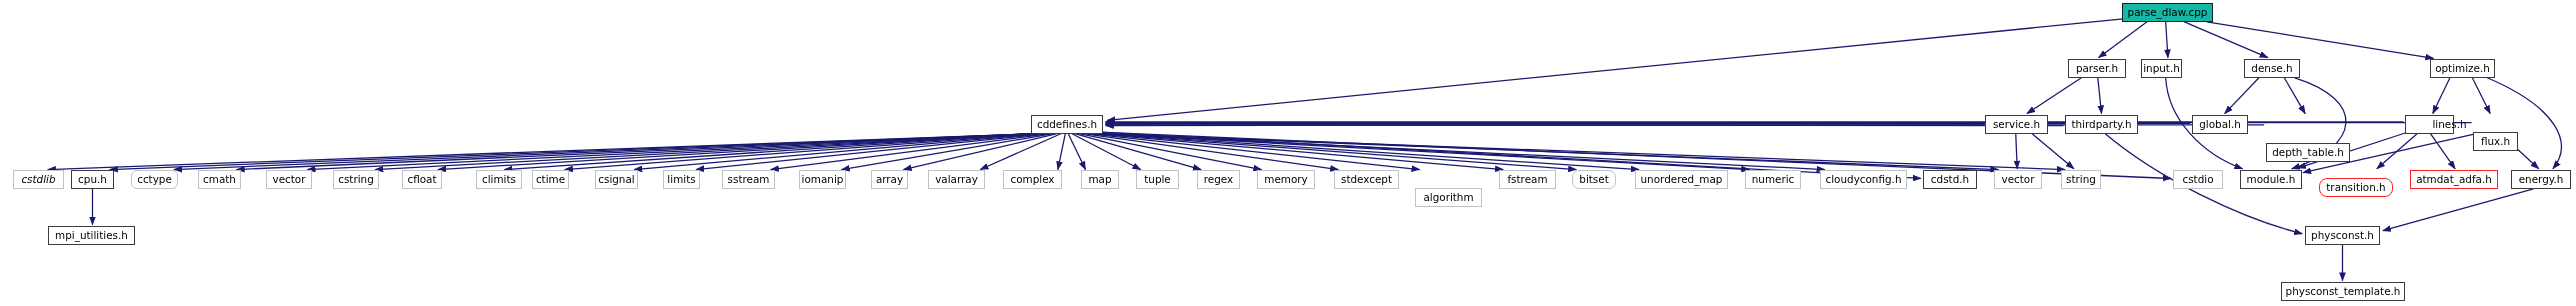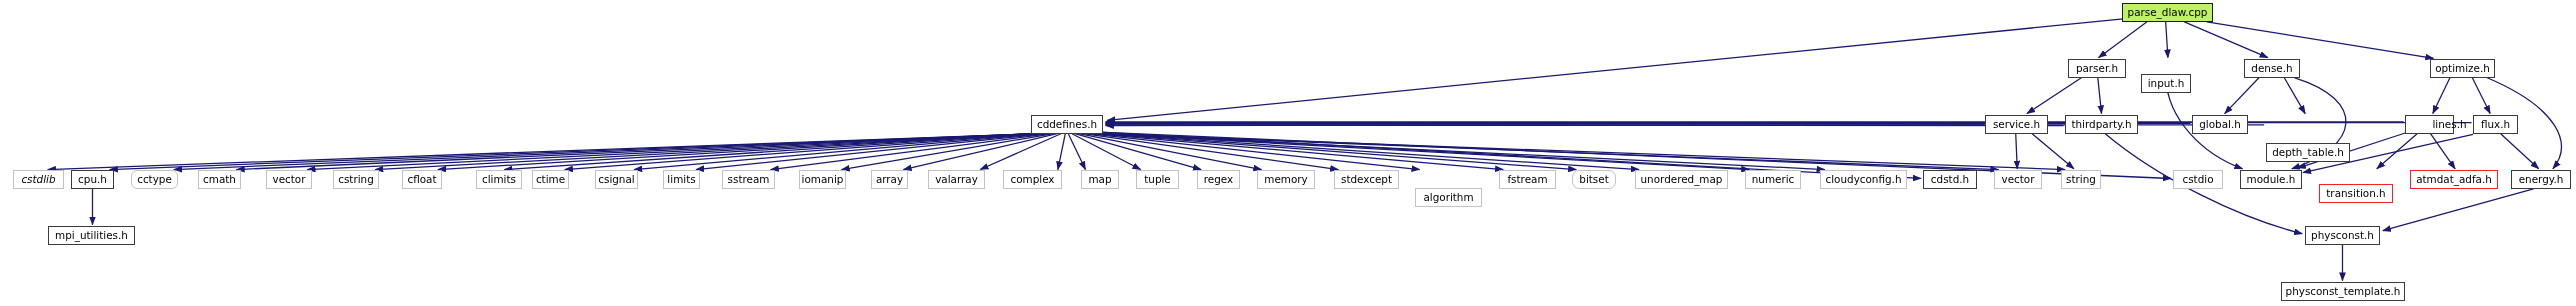--- a/index.html
+++ b/index.html
@@ -12,21 +12,21 @@
   }
   #edges-layer{position:absolute;left:0;top:0;pointer-events:none;}
   .node{
     position:absolute;height:18.7px;box-sizing:border-box;
     background:#ffffff;border:0.7px solid #bec3c7;
     display:flex;align-items:center;justify-content:center;
     font-size:10.4px;line-height:10.4px;color:#000000;white-space:nowrap;
   }
   .node.doc{border:1.5px solid #3b3b3b;}
   .node.trunc{border:1.5px solid #ff1f1f;}
-  .node.root{background:#bef264;border:1.5px solid #1c1c1c;}
+  .node.root{background:#14b8a6;border:1.5px solid #1c1c1c;}
   .node span{pointer-events:none;}
 </style>
 </head>
 <body>
 
 <div id="graph-canvas">
     <svg width="2576" height="307" id="edges-layer" viewBox="0 0 3453 411">
       <defs>
         <marker id="arrow" markerWidth="12" markerHeight="9" refX="11" refY="4.5" orient="auto" markerUnits="userSpaceOnUse">
           <path d="M0,0 L12,4.5 L0,9 Z" fill="#191970"></path>
@@ -94,21 +94,21 @@
       <path d="M1474,179 L2679,227" fill="none" stroke="#191970" stroke-width="1.7" marker-end="url(#arrow)"></path>
       <path d="M1474,179 L2768,227" fill="none" stroke="#191970" stroke-width="1.7" marker-end="url(#arrow)"></path>
       <path d="M1474,177 L2910,239" fill="none" stroke="#191970" stroke-width="1.7" marker-end="url(#arrow)"></path>
     </svg>
     <div class="node root" style="left: 2122px; top: 3px; width: 91px;">
       <span>parse_dlaw.cpp</span>
     </div>
     <div class="node doc" style="left: 2068px; top: 59px; width: 58px;">
       <span>parser.h</span>
     </div>
-    <div class="node doc" style="left: 2141px; top: 74px; width: 50px;">
+    <div class="node doc" style="left: 2141px; top: 59px; width: 41px;">
       <span>input.h</span>
     </div>
     <div class="node doc" style="left: 2244px; top: 59px; width: 56px;">
       <span>dense.h</span>
     </div>
     <div class="node doc" style="left: 2430px; top: 59px; width: 65px;">
       <span>optimize.h</span>
     </div>
     <div class="node doc" style="left: 1031px; top: 115px; width: 72px;">
       <span>cddefines.h</span>
@@ -121,21 +121,21 @@
     </div>
     <div class="node doc" style="left: 2192px; top: 115px; width: 56px;">
       <span>global.h</span>
     </div>
     <div class="node doc" style="left: 2266px; top: 115px; width: 84px; margin-top: 28px;">
       <span>depth_table.h</span>
     </div>
     <div class="node doc" style="left: 2405px; top: 115px; width: 49px; padding-left: 40px;">
       <span>lines.h</span>
     </div>
-    <div class="node doc" style="left: 2473px; top: 115px; width: 45px;">
+    <div class="node doc" style="left: 2473px; top: 132px; width: 45px;">
       <span>flux.h</span>
     </div>
     <div class="node ext" style="left: 13px; top: 170px; width: 51px; font-style: italic;">
       <span>cstdlib</span>
     </div>
     <div class="node doc" style="left: 71px; top: 170px; width: 43px;">
       <span>cpu.h</span>
     </div>
     <div class="node ext" style="left: 131px; top: 170px; width: 47px; border-radius: 6px;">
       <span>cctype</span>
@@ -220,21 +220,21 @@
     </div>
     <div class="node ext" style="left: 2061px; top: 170px; width: 40px;">
       <span>string</span>
     </div>
     <div class="node ext" style="left: 2173px; top: 170px; width: 50px;">
       <span>cstdio</span>
     </div>
     <div class="node doc" style="left: 2240px; top: 170px; width: 62px;">
       <span>module.h</span>
     </div>
-    <div class="node trunc" style="left: 2319px; top: 184px; width: 74px;">
+    <div class="node trunc" style="left: 2319px; top: 178px; width: 74px; border-radius: 8px;">
       <span>transition.h</span>
     </div>
     <div class="node trunc" style="left: 2410px; top: 170px; width: 88px;">
       <span>atmdat_adfa.h</span>
     </div>
     <div class="node doc" style="left: 2511px; top: 170px; width: 60px;">
       <span>energy.h</span>
     </div>
     <div class="node doc" style="left: 48px; top: 226px; width: 87px;">
       <span>mpi_utilities.h</span>

